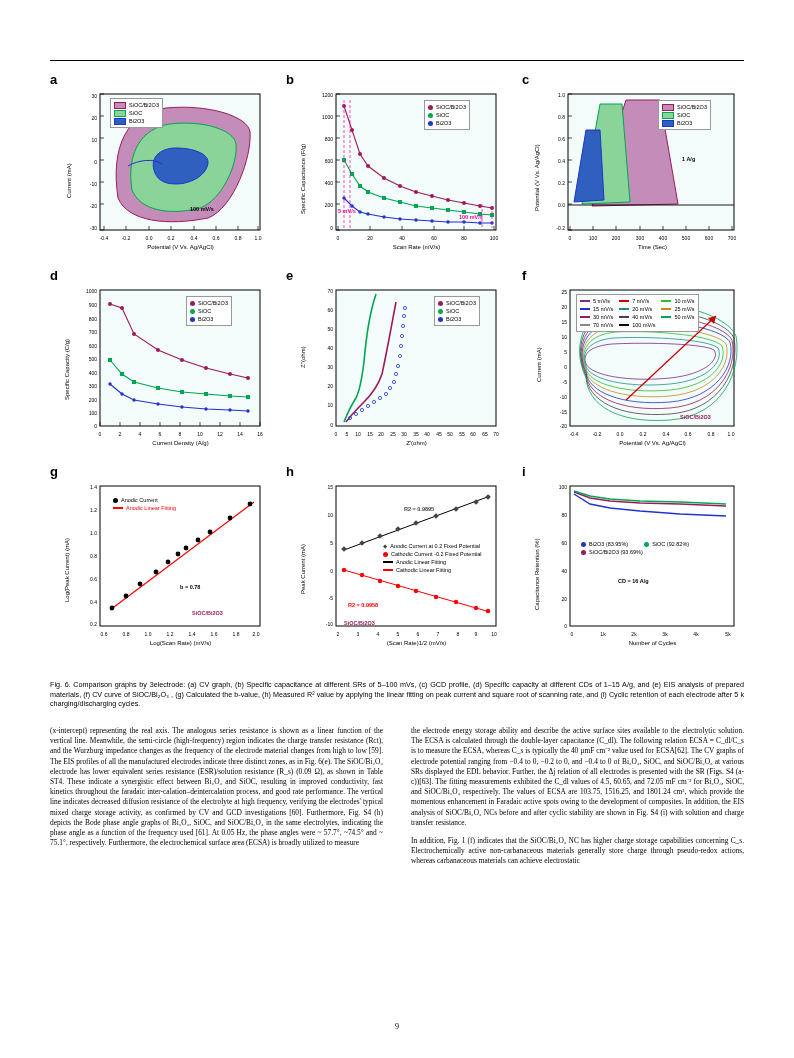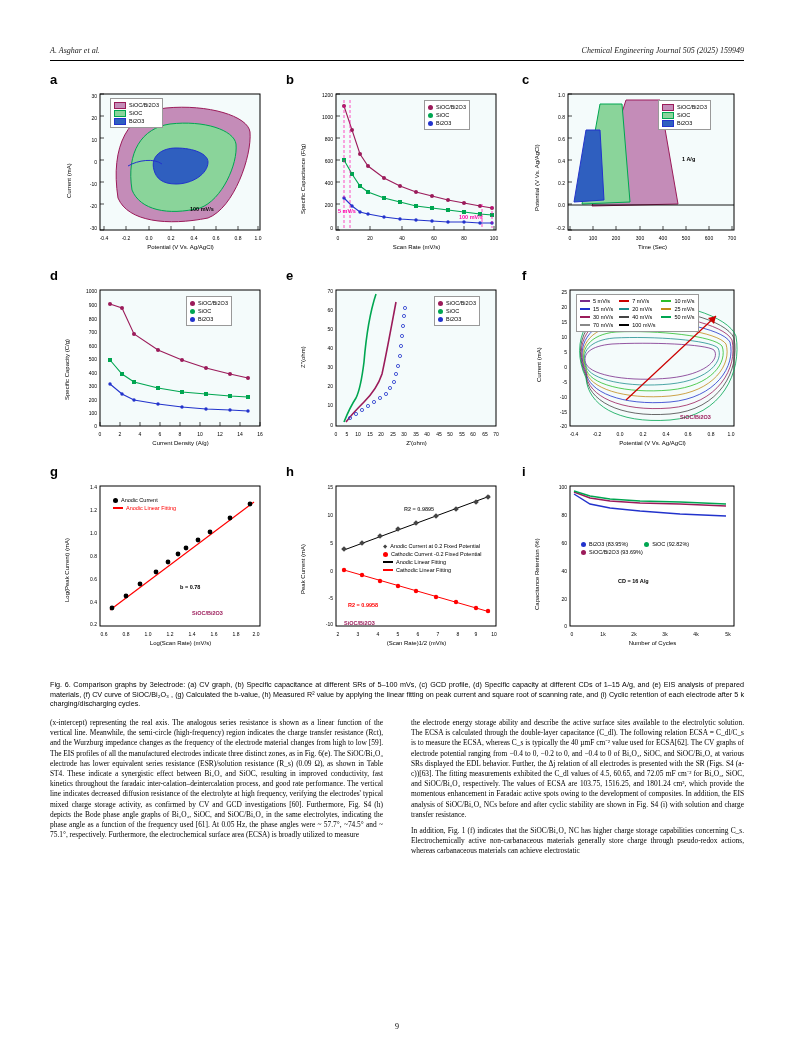--- a/index.html
+++ b/index.html
@@ -20,33 +20,29 @@
   .xlab{position:absolute;font-family:"Liberation Sans",sans-serif;font-size:6px;white-space:nowrap;text-align:center;}
   .legend{position:absolute;font-family:"Liberation Sans",sans-serif;font-size:5.5px;border:1px solid #999;background:#fff;padding:2px 3px;line-height:8px;}
   .legend .row{white-space:nowrap;display:flex;align-items:center;gap:3px;}
   .sw{display:inline-block;width:10px;height:5px;}
   .dot{display:inline-block;width:5px;height:5px;border-radius:50%;}
   .ann{position:absolute;font-family:"Liberation Sans",sans-serif;font-size:5.5px;font-weight:bold;white-space:nowrap;}
   .caption{position:absolute;left:50px;top:680px;width:694px;font-size:7.2px;line-height:9.6px;text-align:justify;font-family:"Liberation Sans",sans-serif;}
   .cols{position:absolute;left:50px;top:718px;width:694px;height:290px;}
   .col{position:absolute;top:0;width:333px;font-size:7.4px;line-height:10.2px;text-align:justify;}
   .col.l{left:0;} .col.r{left:361px;}
-  .col p{margin:0 0 6px 0;text-indent:0;}
+  .col p{margin:8px 0 6px 0;text-indent:0;}
   .pg{position:absolute;left:0;right:0;top:1022px;text-align:center;font-size:8px;}
   svg{display:block;}
 </style>
 </head>
 <body>
 
 <div class="page">
 
-  <div class="hdr">
-    <span class="left">A. Asghar et al.</span>
-    <span class="right">Chemical Engineering Journal 505 (2025) 159949</span>
-  </div>
   <div class="rule"></div>
 
   <div class="figwrap">
 
     <div class="plabel" style="left:6px;top:0px;">a</div>
     <div class="panel" style="left:14px;top:14px;width:215px;height:180px;">
       <svg width="215" height="180" viewBox="0 0 215 180">
         <rect x="42" y="8" width="160" height="136" fill="#f4fbfb" stroke="#000" stroke-width="1"></rect>
 
         <path d="M60 112 C52 60 70 26 108 22 C150 18 190 30 192 46 C194 70 176 122 150 132 C110 140 70 136 60 112 Z" fill="#c48cb8" stroke="#9b1b5a" stroke-width="1"></path>

